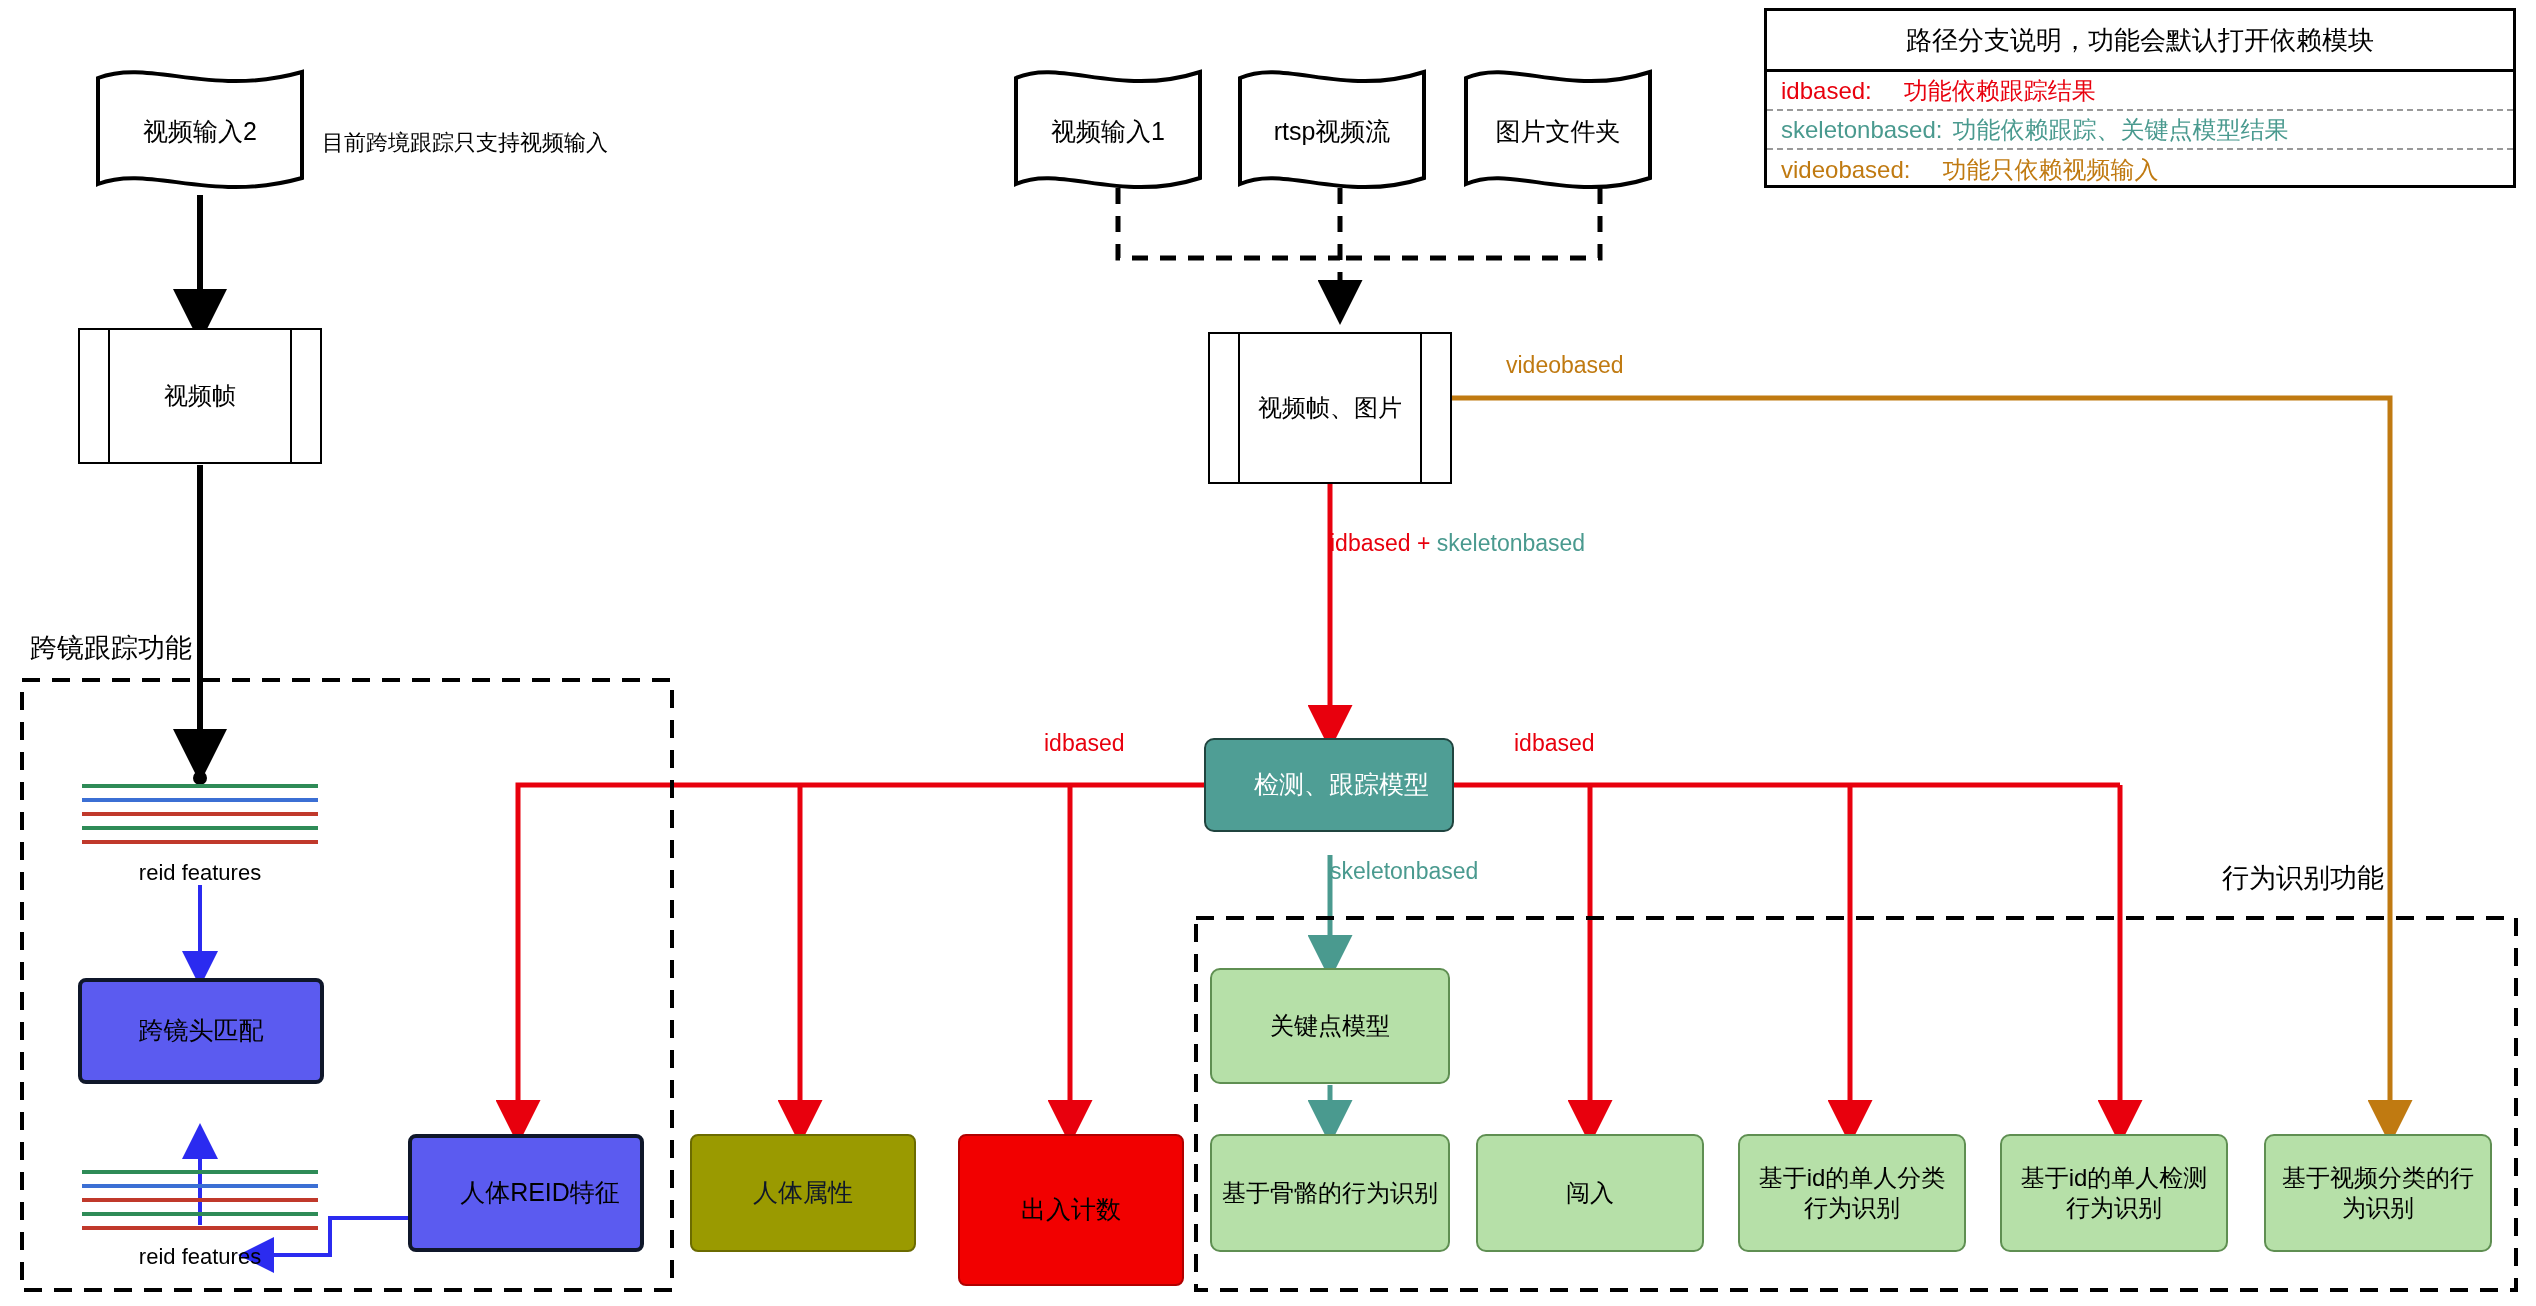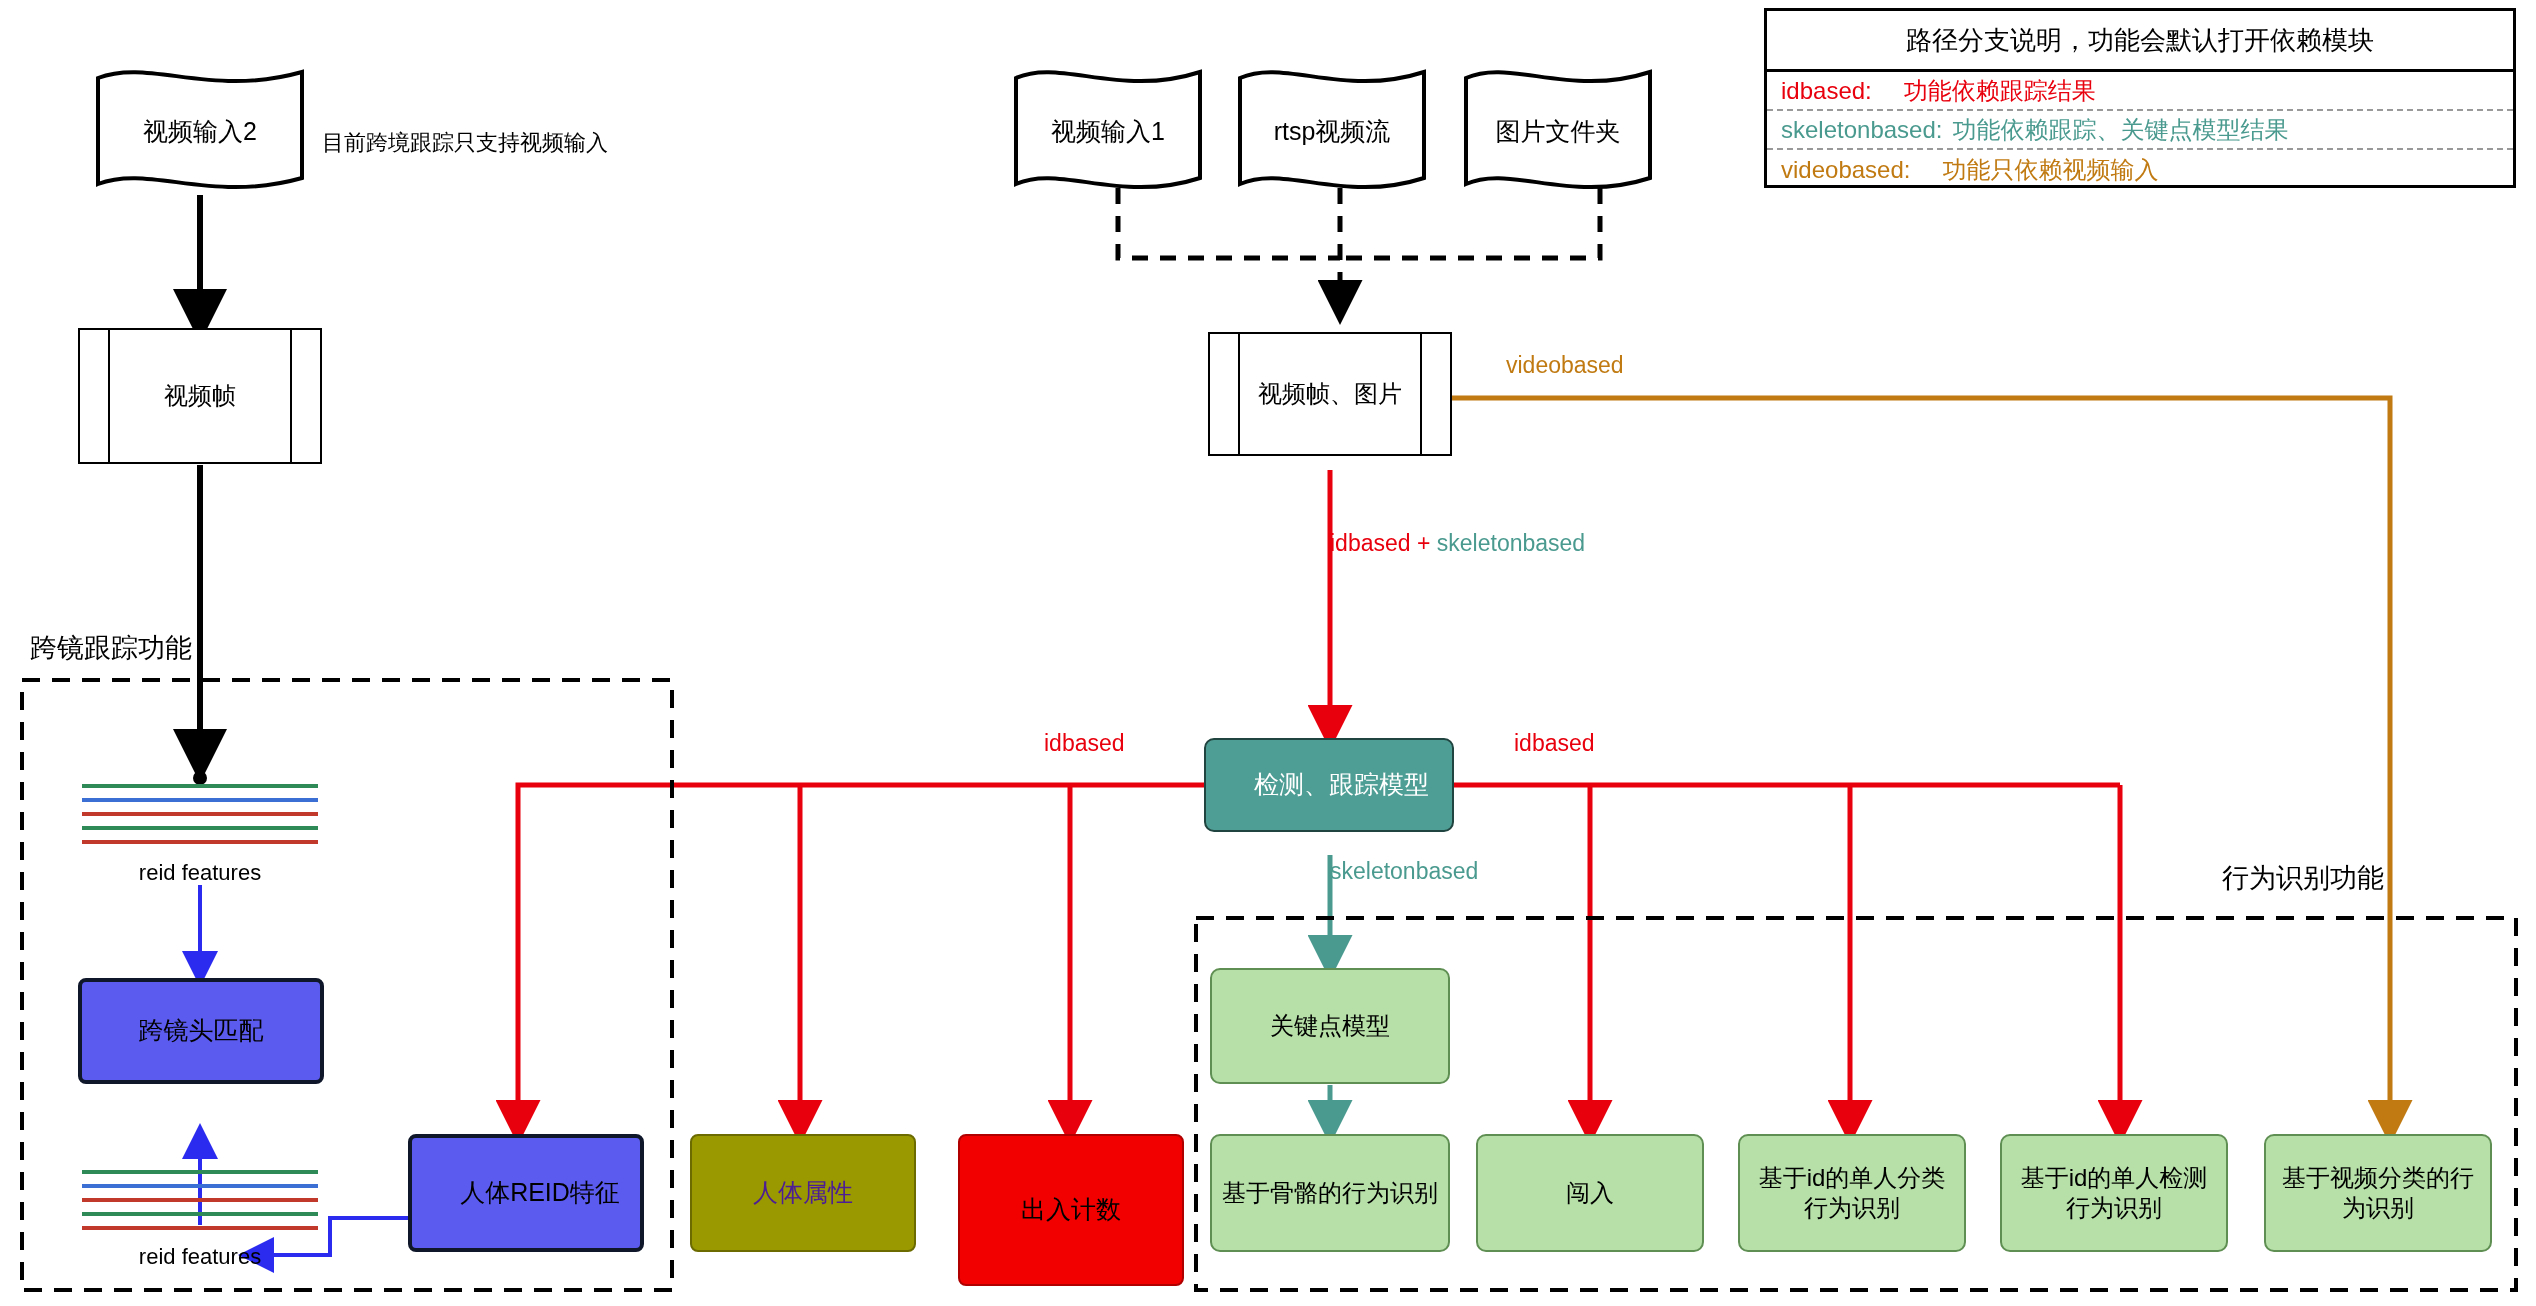--- a/index.html
+++ b/index.html
@@ -23,21 +23,21 @@
   .doc .t{position:absolute;left:0;top:0;width:100%;height:100%;display:flex;align-items:center;justify-content:center;font-size:25px;color:#000;}
 
   
   .rect{border:2px solid #000;background:#fff;font-size:24px;color:#000;}
   .rect .bar{position:absolute;top:0;bottom:0;width:0;border-left:2px solid #000;}
 
   
   .teal{background:#4f9e95;border:2px solid #20443f;border-radius:10px;color:#fff;font-size:25px;}
   .green{background:#b6e0a8;border:2px solid #5f8f52;border-radius:10px;color:#000;font-size:24px;}
   .blue{background:#5b5bf0;border:4px solid #0f172a;border-radius:8px;color:#000;font-size:25px;}
-  .olive{background:#9a9a00;border:2px solid #6b6b00;border-radius:8px;color:#4c1d95;font-size:25px;}
+  .olive{background:#9a9a00;border:2px solid #6b6b00;border-radius:8px;color:#0f172a;font-size:25px;}
   .red{background:#f20000;border:2px solid #b00000;border-radius:8px;color:#000;font-size:25px;}
 
   .grouplbl{position:absolute;font-size:27px;color:#000;}
   .edgelbl{position:absolute;font-size:23px;white-space:nowrap;}
   .note{position:absolute;font-size:22px;color:#000;}
   .reidlbl{position:absolute;font-size:22px;color:#000;text-align:center;}
 </style>
 </head>
 <body>
 
@@ -151,21 +151,21 @@
   </div>
 
   <div class="note" style="left:322px;top:128px;">目前跨境跟踪只支持视频输入</div>
 
   <div class="node rect" style="left:78px;top:328px;width:244px;height:136px;">
     <span class="bar" style="left:28px;"></span>
     <span class="bar" style="right:28px;"></span>
     <span>视频帧</span>
   </div>
 
-  <div class="node rect" style="left:1208px;top:332px;width:244px;height:124px;">
+  <div class="node rect" style="left:1208px;top:332px;width:244px;height:152px;">
     <span class="bar" style="left:28px;"></span>
     <span class="bar" style="right:28px;"></span>
     <span>视频帧、图片</span>
   </div>
 
   <div class="edgelbl c-vb" style="left:1506px;top:352px;">videobased</div>
 
   <div class="edgelbl" style="left:1330px;top:530px;">
     <span class="c-id">idbased</span><span class="c-id"> + </span><span class="c-sk">skeletonbased</span>
   </div>

